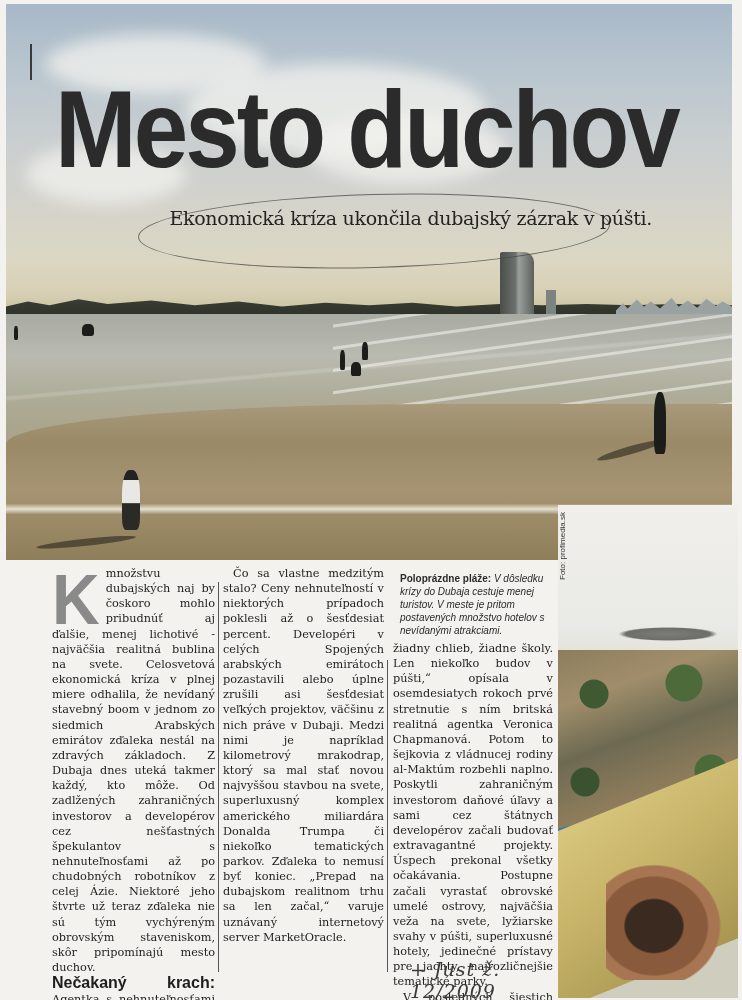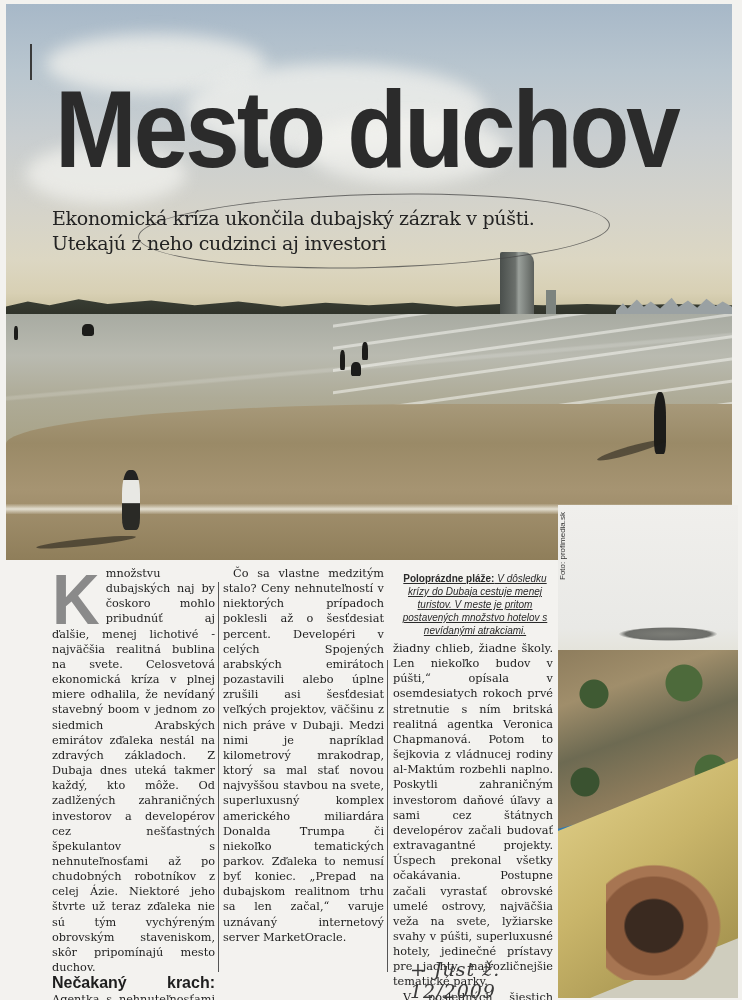--- a/index.html
+++ b/index.html
@@ -59,21 +59,21 @@
     .headline {
       position: absolute; left: 55px; top: 74px; width: 690px;
       font-family: "Liberation Sans", sans-serif; font-weight: 700;
       font-size: 98px; line-height: 1; letter-spacing: -3px;
       color: #2b2b2b; transform: scaleY(1.12); transform-origin: left top;
       white-space: nowrap;
     }
     .subtitle {
       position: absolute; left: 52px; top: 206px; width: 600px;
       font-family: "DejaVu Serif", serif; font-size: 19px; line-height: 25px;
-      color: #232323; letter-spacing: -0.3px;
+      color: #232323; letter-spacing: -0.3px; text-align: right;
     }
     .pen-ellipse {
       position: absolute; left: 138px; top: 194px; width: 472px; height: 74px;
       border: 1.6px solid rgba(70,70,70,0.75); border-radius: 50%;
       transform: rotate(-1.5deg);
     }
 
     
     .side-photo {
       position: absolute; left: 558px; top: 505px; width: 180px; height: 493px; overflow: hidden;
@@ -118,21 +118,21 @@
       float: left; font-family: "Liberation Sans", sans-serif; font-weight: 700;
       font-size: 66px; line-height: 56px; color: #8a8a8a; margin: 3px 6px 0 0;
       transform: scaleY(1.08); transform-origin: left top;
     }
     .lead { font-family: "Liberation Sans", sans-serif; font-weight: 700; font-size: 16px; }
     p.indent { text-indent: 10px; }
 
     .caption {
       position: absolute; left: 400px; top: 572px; width: 150px;
       font-family: "Liberation Sans", sans-serif; font-size: 10px; line-height: 13px;
-      text-align: center; color: #2a2a2a; text-decoration: underline;
+      text-align: left; color: #2a2a2a;
     }
     .caption .lead { font-size: 10px; }
     .caption .cap-text { font-style: italic; }
 
     .handwriting {
       position: absolute; left: 410px; top: 958px; width: 150px;
       font-family: "DejaVu Serif", serif; font-style: italic; font-size: 19px;
       color: #3a3a3a; letter-spacing: 1px;
     }
   </style>
@@ -163,21 +163,20 @@
   <div class="person" style="left:76px;top:320px;width:12px;height:12px;"></div>
 </div>
 
 <div class="crop-mark"></div>
 
 <h1 class="headline">Mesto duchov</h1>
 
 <div class="pen-ellipse"></div>
 <div class="subtitle">
   <div>Ekonomická kríza ukončila dubajský zázrak v púšti.</div>
-  <div>Utekajú z neho cudzinci aj investori</div>
 </div>
 
 <div class="side-photo">
   <div class="island"></div>
   <div class="resort"></div>
   <div class="pool"></div>
   <div class="slide"></div>
   <div class="man"></div>
 </div>
 <div class="photo-credit">Foto: profimedia.sk</div>

